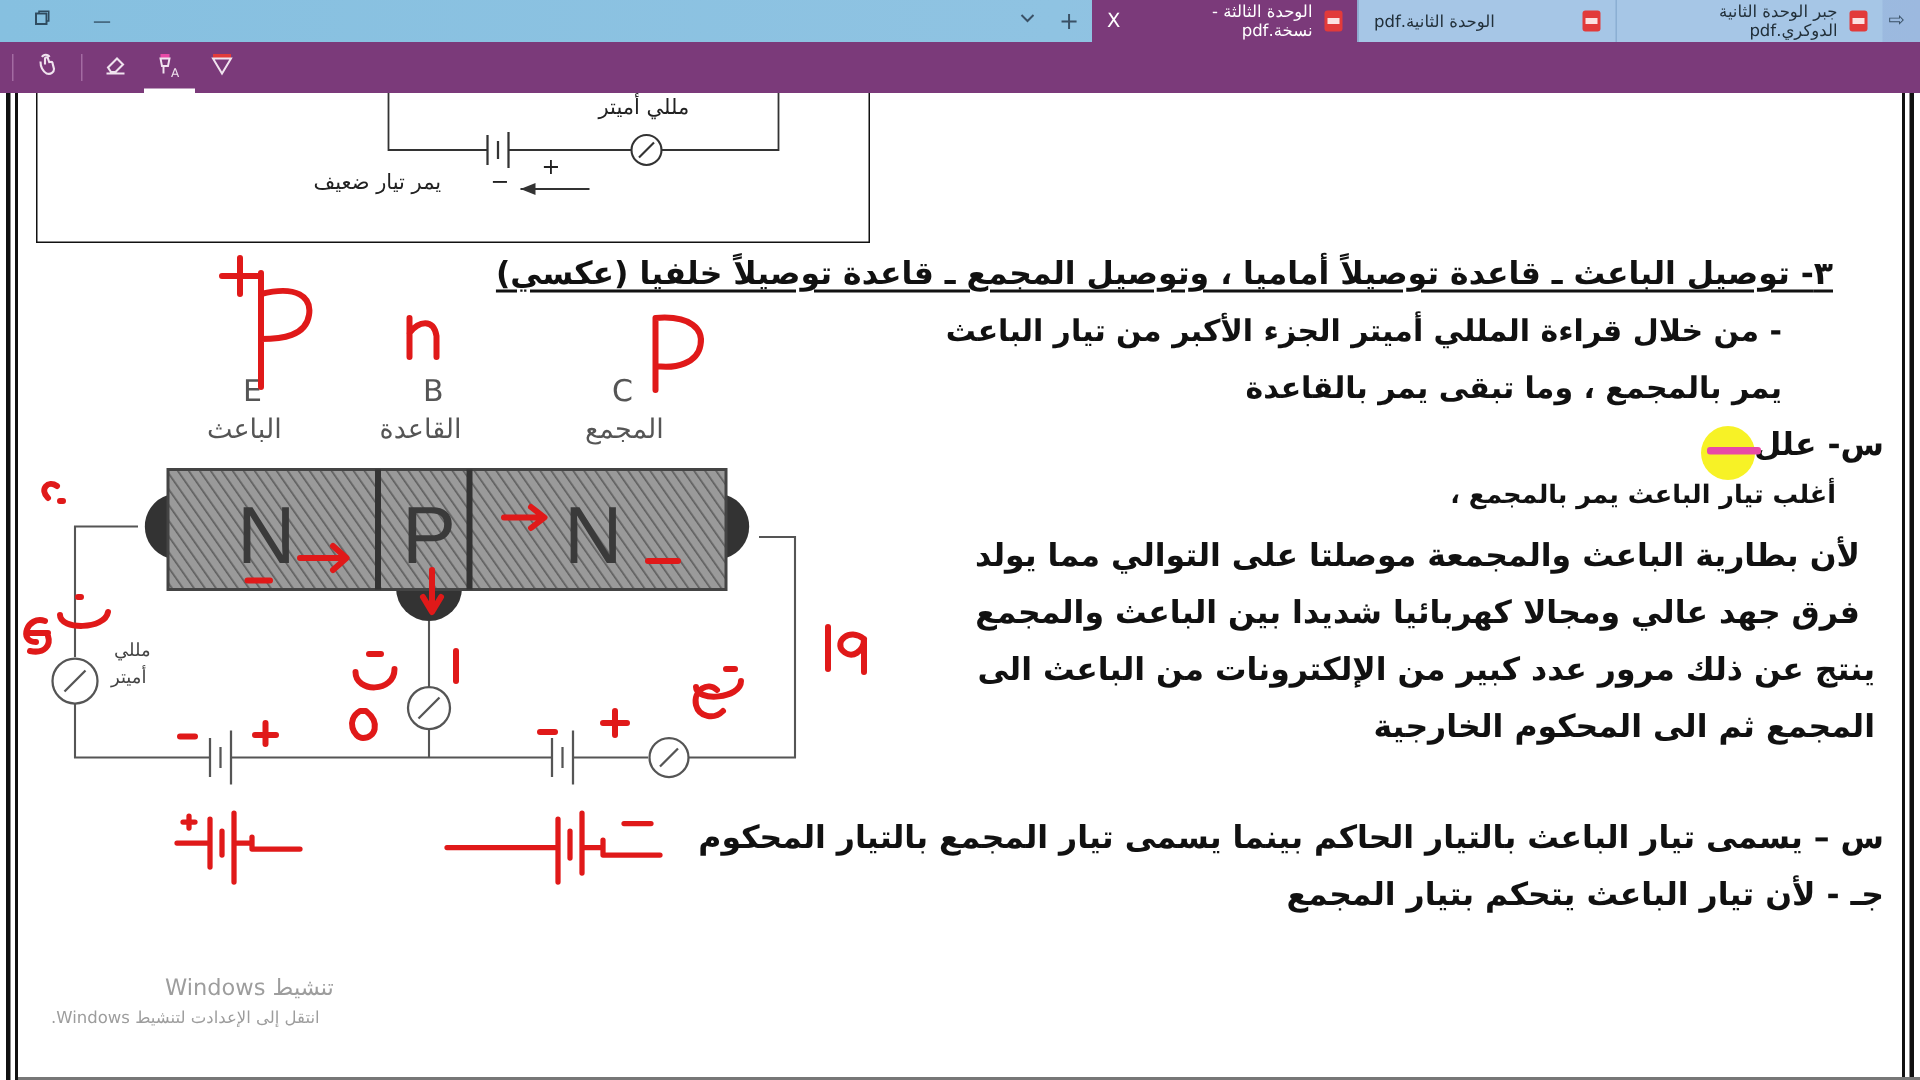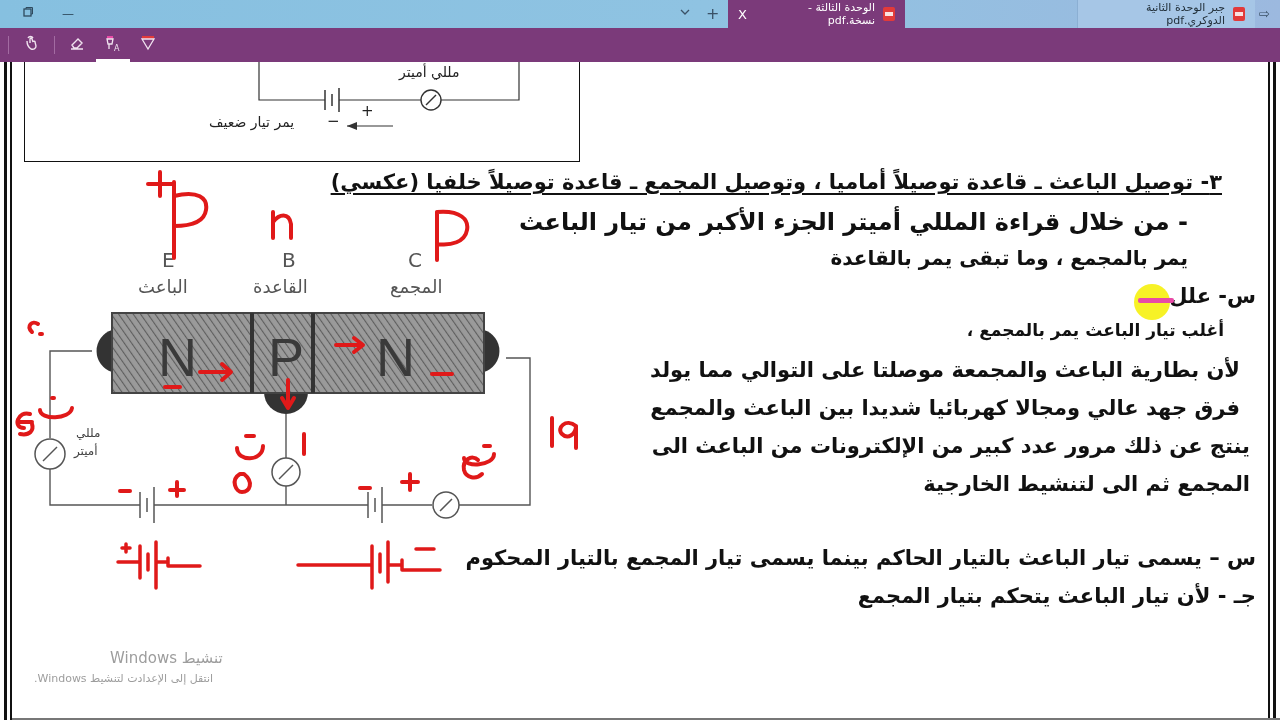--- a/index.html
+++ b/index.html
@@ -62,20 +62,24 @@
       <svg width="14" height="14" viewBox="0 0 14 14">
           <path d="M3 5l4 4 4-4" fill="none" stroke="#3a5166" stroke-width="1.3"></path>
         </svg>
     </div>
     <div class="tab-ctrl" style="left:706px;">+</div>
 
     <div class="tab active" style="left:728px;width:177px;">
       <span class="pdf-icon"></span>
       <span>الوحدة الثالثة - نسخة.pdf</span>
       <span class="tab-close">X</span>
+    </div>
+    <div class="tab inactive" style="left:905px;width:172px;">
+      <span class="pdf-icon" style="margin-left:auto;"></span>
+      <span>الوحدة الثانية.pdf</span>
     </div>
     <div class="tab inactive" style="left:1077px;width:178px;">
       <span class="pdf-icon"></span>
       <span>جبر الوحدة الثانية الدوكري.pdf</span>
     </div>
     <div class="tab-ctrl" style="left:1259px;font-size:13px;">⇨</div>
   </div>
 
   <div class="toolbar">
     <div class="tool-sep" style="left:8px;"></div>
@@ -125,31 +129,31 @@
         <line x1="322" y1="66" x2="368" y2="66" stroke="#333" stroke-width="1.2"></line>
         <path d="M322 66 l10 -4 v8z" fill="#333"></path>
       </svg>
       <span class="small-ar" style="left:374px;top:4px;">مللي أميتر</span>
       <span class="small-ar" style="left:302px;top:52px;font-size:15px;">−</span>
       <span class="small-ar" style="left:336px;top:42px;font-size:15px;">+</span>
       <span class="small-ar" style="left:184px;top:54px;">يمر تيار ضعيف</span>
     </div>
 
     <div class="ar u" style="right:58px;top:108px;font-size:21px;">٣- توصيل الباعث ـ قاعدة توصيلاً أماميا ، وتوصيل المجمع ـ قاعدة توصيلاً خلفيا (عكسي)</div>
-    <div class="ar" style="right:92px;top:146px;font-size:24px;">-   من خلال قراءة المللي أميتر   الجزء الأكبر من تيار الباعث</div>
+    <div class="ar" style="right:92px;top:146px;font-size:20px;">-   من خلال قراءة المللي أميتر   الجزء الأكبر من تيار الباعث</div>
     <div class="ar" style="right:92px;top:184px;font-size:20px;">يمر بالمجمع ، وما تبقى يمر بالقاعدة</div>
 
     <div class="ar" style="right:24px;top:222px;font-size:21px;">س- علل</div>
     <div style="position:absolute;left:1134px;top:222px;width:36px;height:36px;border-radius:50%;background:#f6f000;opacity:.85;"></div>
     <div style="position:absolute;left:1138px;top:236px;width:36px;height:5px;background:#e84aa6;border-radius:2px;"></div>
     <div class="ar" style="right:56px;top:258px;font-size:17px;">أغلب تيار الباعث يمر بالمجمع ،</div>
     <div class="ar" style="right:40px;top:296px;font-size:21px;">لأن بطارية الباعث والمجمعة موصلتا على التوالي  مما يولد</div>
     <div class="ar" style="right:40px;top:334px;font-size:21px;">فرق جهد عالي ومجالا كهربائيا شديدا بين الباعث والمجمع</div>
     <div class="ar" style="right:30px;top:372px;font-size:21px;">ينتج عن ذلك  مرور عدد كبير من الإلكترونات من الباعث الى</div>
-    <div class="ar" style="right:30px;top:410px;font-size:21px;">المجمع   ثم الى لتنشيط الخارجية</div>
+    <div class="ar" style="right:30px;top:410px;font-size:21px;">المجمع   ثم الى المحكوم الخارجية</div>
 
     <div class="ar" style="right:24px;top:484px;font-size:21px;">س – يسمى تيار الباعث بالتيار الحاكم بينما يسمى تيار المجمع بالتيار المحكوم</div>
     <div class="ar" style="right:24px;top:522px;font-size:21px;">جـ -  لأن تيار الباعث يتحكم بتيار المجمع</div>
 
 
     <div style="position:absolute;left:0;top:0;width:600px;height:560px;">
       <span class="small-ar" style="left:162px;top:186px;font-size:20px;color:#555;font-weight:normal;direction:ltr;">E</span>
       <span class="small-ar" style="left:282px;top:186px;font-size:20px;color:#555;direction:ltr;">B</span>
       <span class="small-ar" style="left:408px;top:186px;font-size:20px;color:#555;direction:ltr;">C</span>
       <span class="small-ar" style="left:138px;top:214px;font-size:18px;color:#555;">الباعث</span>

